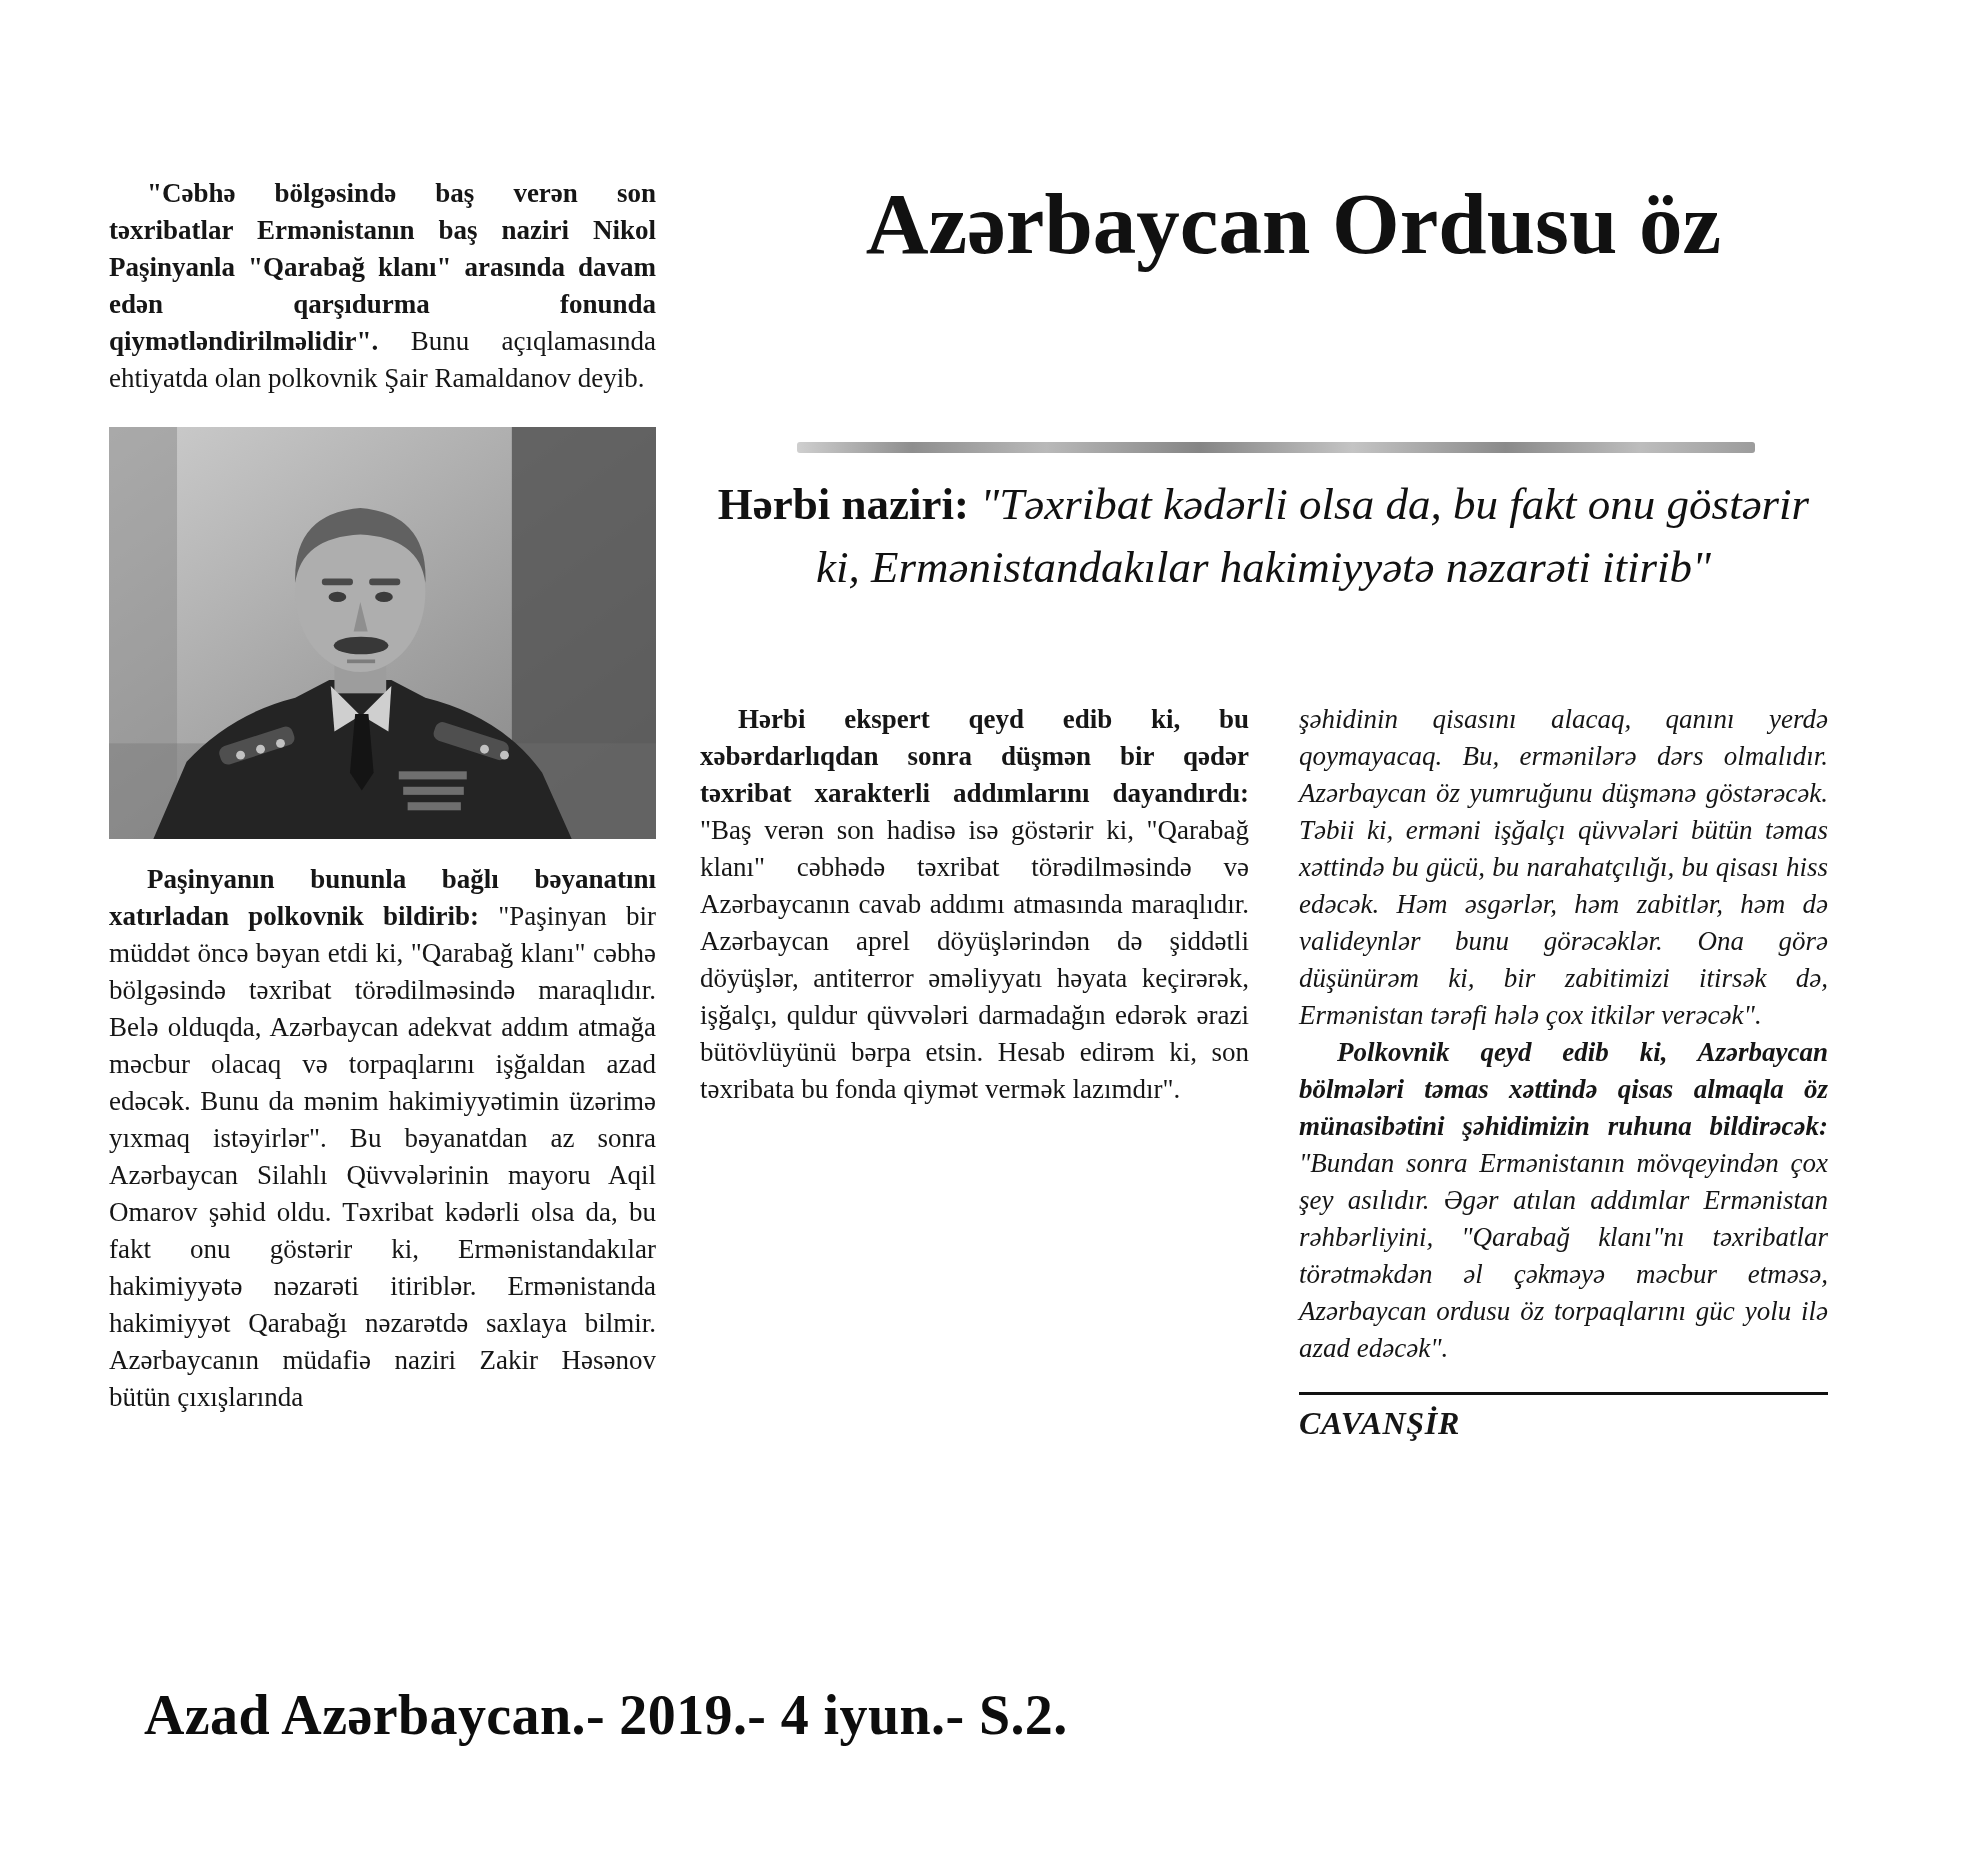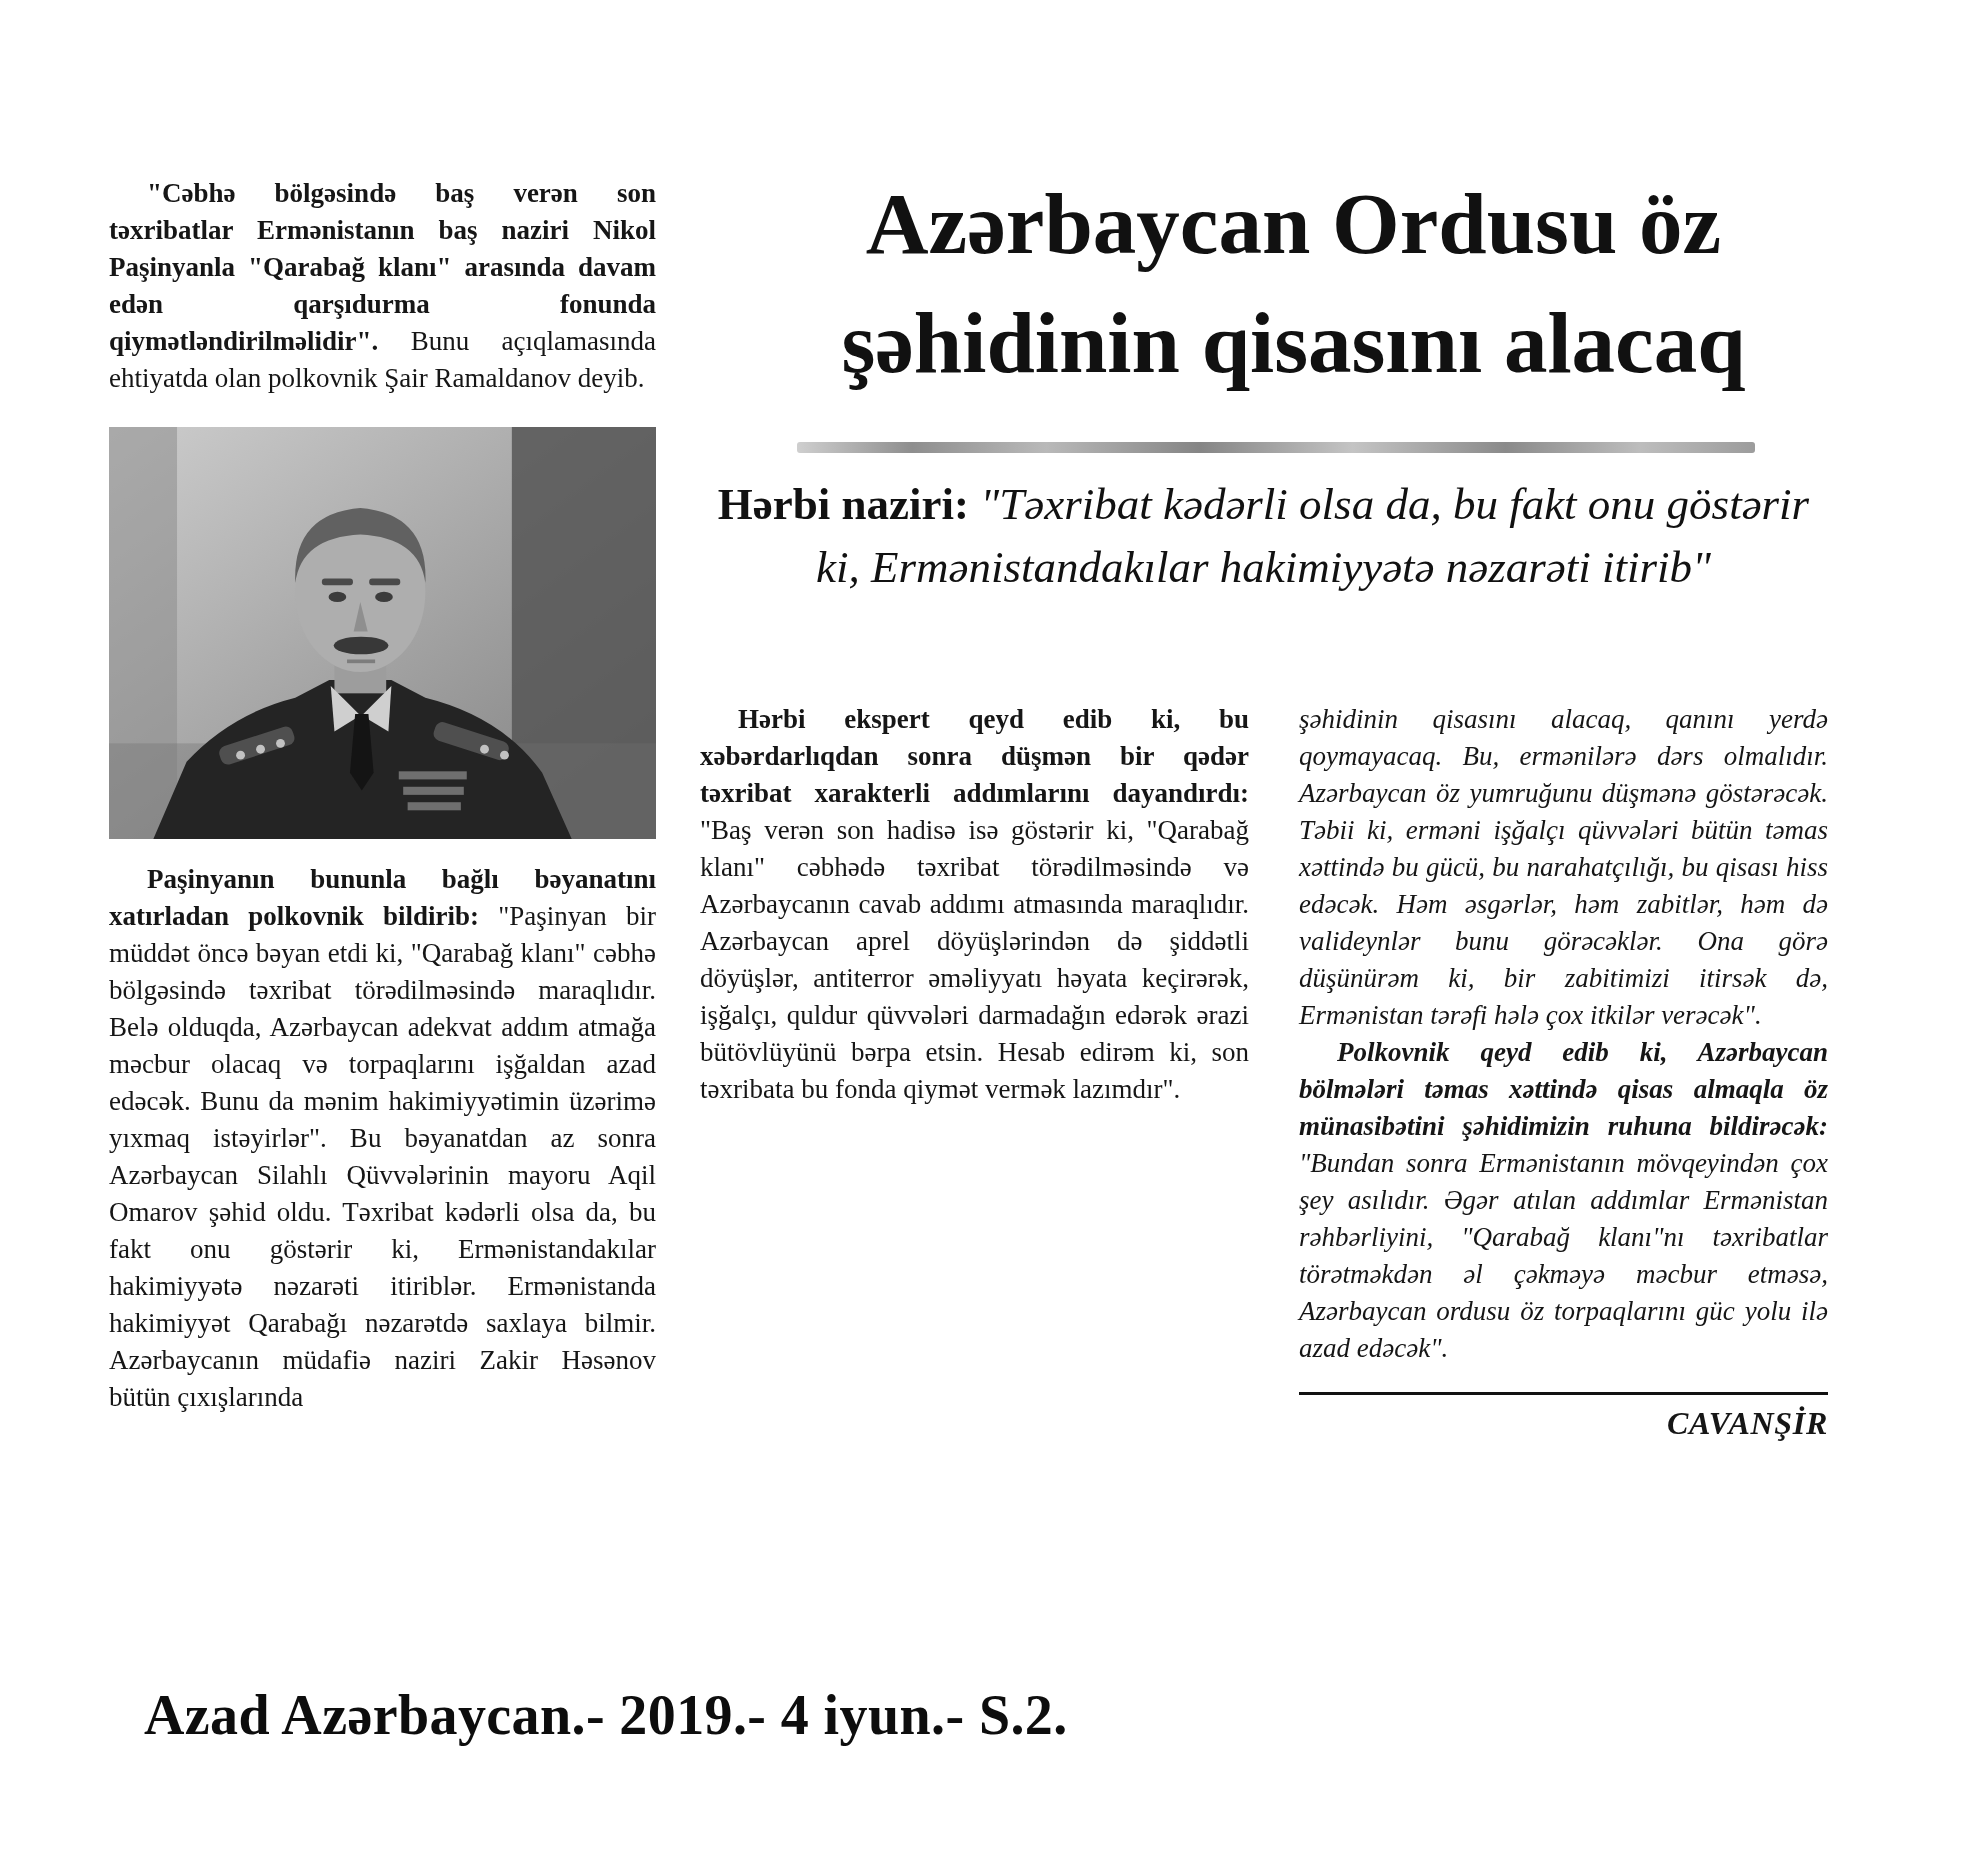--- a/index.html
+++ b/index.html
@@ -80,21 +80,20 @@
   }
 
   .byline-rule {
     margin-top: 25px;
     border: none;
     border-top: 3.7px solid #111;
     width: 100%;
   }
   .byline {
     margin-top: 10.3px;
-    text-align: right;
     font-weight: bold;
     font-size: 32px;
     letter-spacing: 0.7px;
   }
 
   .footer-citation {
     position: absolute;
     left: 122px; top: 1683px;
     font-weight: bold;
     font-size: 56px;
@@ -166,21 +165,20 @@
       </svg>
     </div>
 
     <p class="body-text indent">
       <b class="lead">Paşinyanın bununla bağlı bəyanatını xatırladan polkovnik bildirib:</b><span> "Paşinyan bir müddət öncə bəyan etdi ki, "Qarabağ klanı" cəbhə bölgəsində təxribat törədilməsində maraqlıdır. Belə olduqda, Azərbaycan adekvat addım atmağa məcbur olacaq və torpaqlarını işğaldan azad edəcək. Bunu da mənim hakimiyyətimin üzərimə yıxmaq istəyirlər". Bu bəyanatdan az sonra Azərbaycan Silahlı Qüvvələrinin mayoru Aqil Omarov şəhid oldu. Təxribat kədərli olsa da, bu fakt onu göstərir ki, Ermənistandakılar hakimiyyətə nəzarəti itiriblər. Ermənistanda hakimiyyət Qarabağı nəzarətdə saxlaya bilmir. Azərbaycanın müdafiə naziri Zakir Həsənov bütün çıxışlarında</span>
     </p>
   </div>
 
   <div class="headline">
     <div>Azərbaycan Ordusu öz</div>
-    <div>şəhidinin qisasını alacaq</div>
   </div>
 
   <div class="smudge-rule"></div>
 
   <div class="subhead">
     <span class="subhead-label">Hərbi naziri:</span><span class="subhead-quote"> "Təxribat kədərli olsa da, bu fakt onu göstərir ki, Ermənistandakılar hakimiyyətə nəzarəti itirib"</span>
   </div>
 
   <div class="col-mid">
     <p class="body-text indent">

